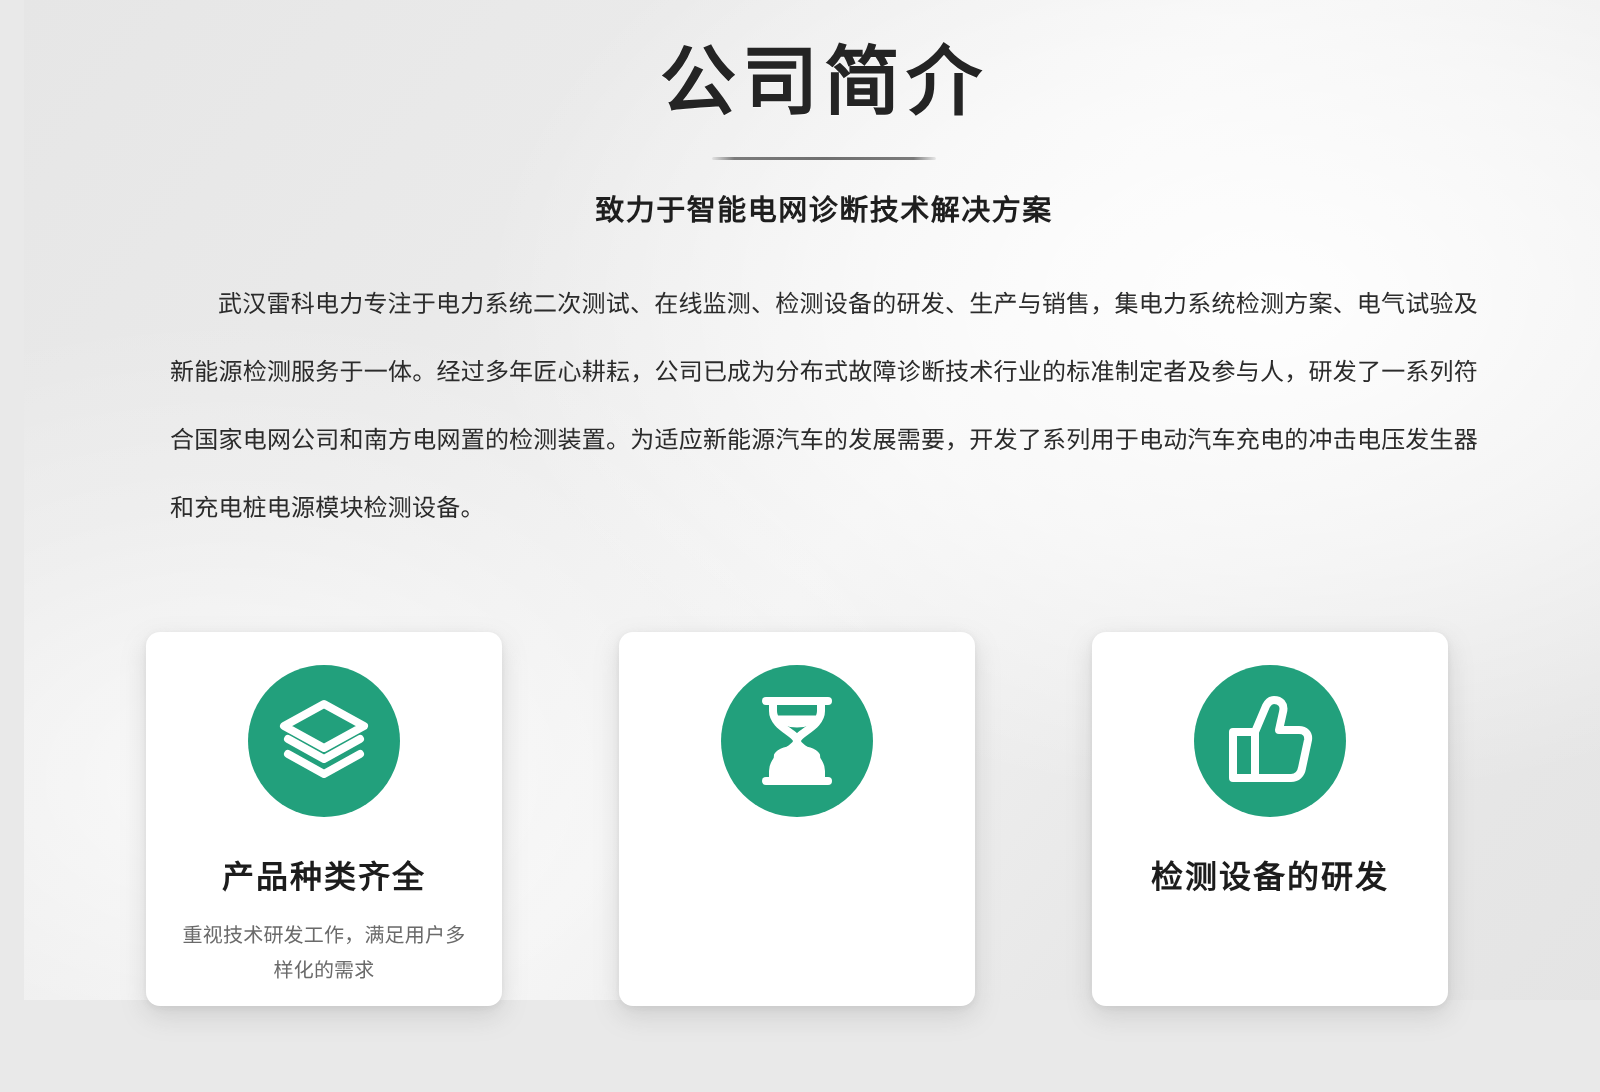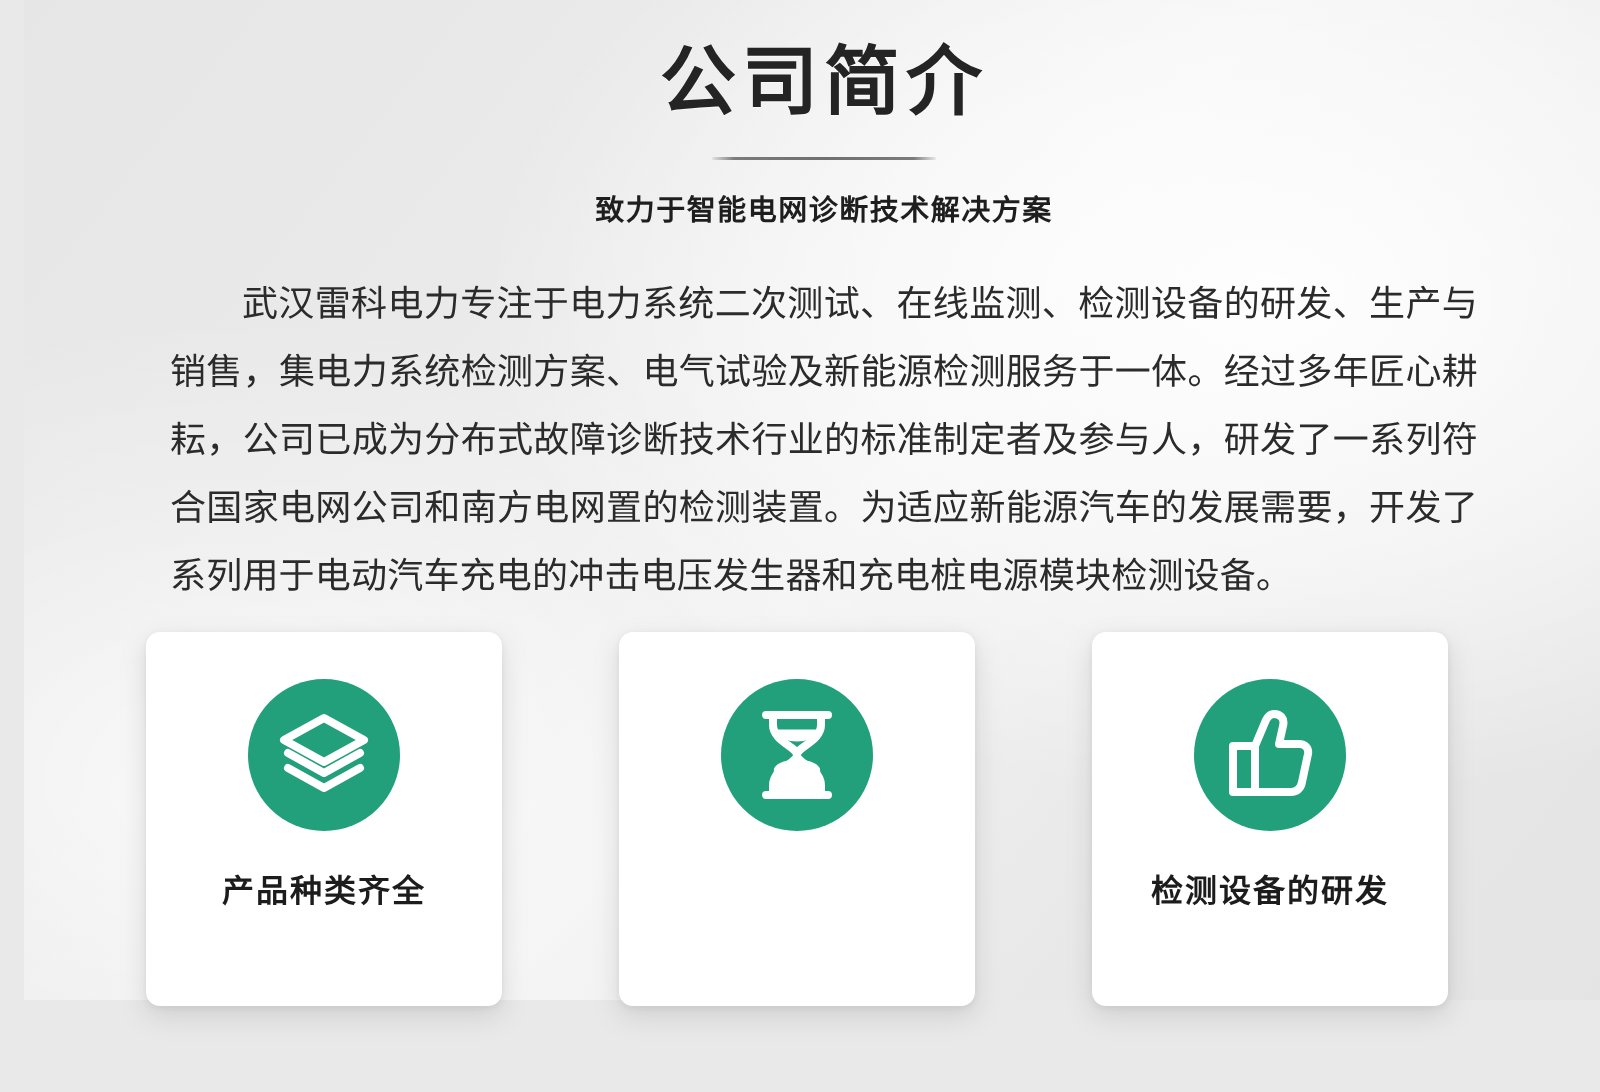--- a/index.html
+++ b/index.html
@@ -52,21 +52,21 @@
     font-weight: 700;
     letter-spacing: 1.5px;
     color: #1e1e1e;
     margin: 26px 0 0 0;
   }
 
   
   .intro {
     margin: 42px auto 0 auto;
     width: 1308px;
-    font-size: 36px;
+    font-size: 24px;
     line-height: 68px;
     color: #2b2b2b;
     text-align: justify;
     text-justify: inter-ideograph;
     letter-spacing: 0.2px;
   }
   .intro p {
     margin: 0;
     text-indent: 2em;
   }
@@ -83,21 +83,21 @@
   .card {
     width: 356px;
     height: 374px;
     background: #ffffff;
     border-radius: 14px;
     box-shadow: 0 10px 26px rgba(120,120,120,0.22), 0 2px 6px rgba(120,120,120,0.12);
     display: flex;
     flex-direction: column;
     align-items: center;
     box-sizing: border-box;
-    padding-top: 47px;
+    padding-top: 33px;
   }
   .icon-circle {
     width: 152px;
     height: 152px;
     border-radius: 50%;
     background: #22a07c;
     display: flex;
     align-items: center;
     justify-content: center;
     flex: none;
@@ -146,20 +146,21 @@
           <svg width="92" height="86" viewBox="0 0 92 86" aria-hidden="true">
             <g fill="none" stroke="#ffffff" stroke-width="8" stroke-linejoin="round" stroke-linecap="round">
               <path d="M46 6 L86 28 L46 50 L6 28 Z"></path>
               <path d="M10 41 L46 61 L82 41"></path>
               <path d="M10 56 L46 76 L82 56"></path>
             </g>
           </svg>
         </span>
       </div>
       <div class="card-title">产品种类齐全</div>
+      <div class="card-desc">重视技术研发工作，满足用户多样化的需求</div>
     </div>
 
     <div class="card">
       <div class="icon-circle">
         <span>
           <svg width="82" height="92" viewBox="0 0 82 92" aria-hidden="true">
             <g fill="none" stroke="#ffffff" stroke-width="8" stroke-linejoin="round" stroke-linecap="round">
               <path d="M10 6 L72 6"></path>
               <path d="M10 86 L72 86"></path>
               <path d="M17 6 L17 16 C17 32 41 38 41 46 C41 54 17 60 17 76 L17 86"></path>

